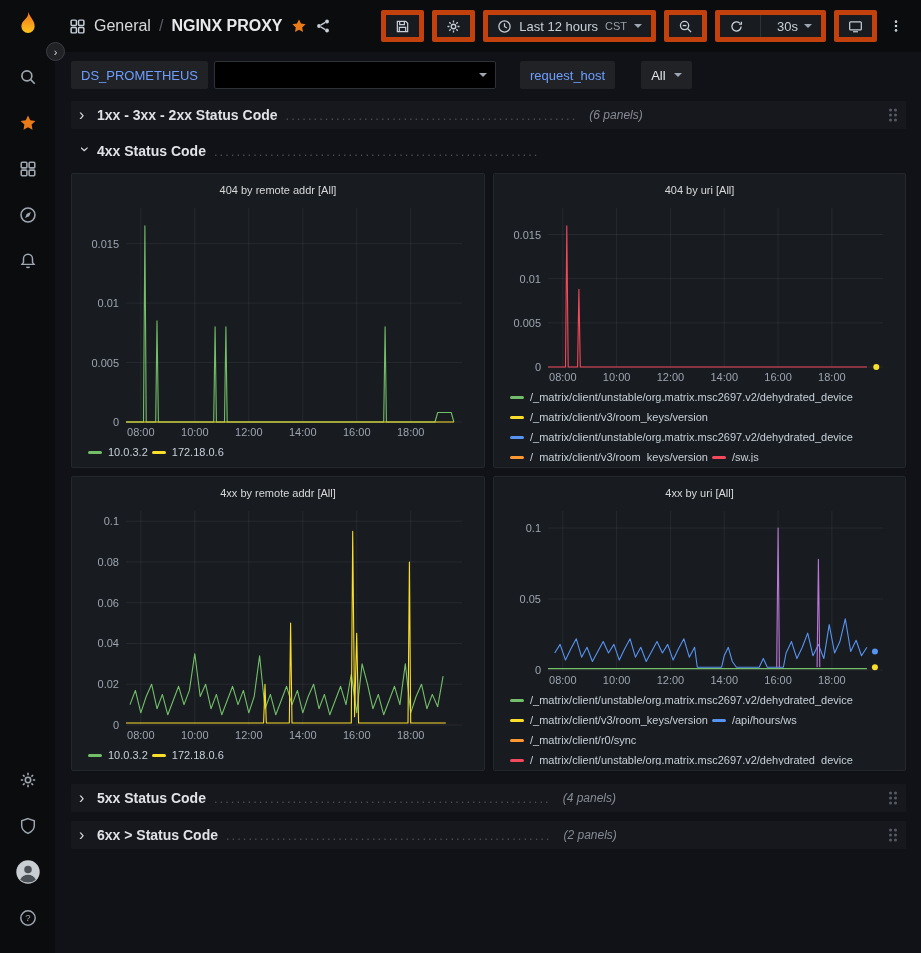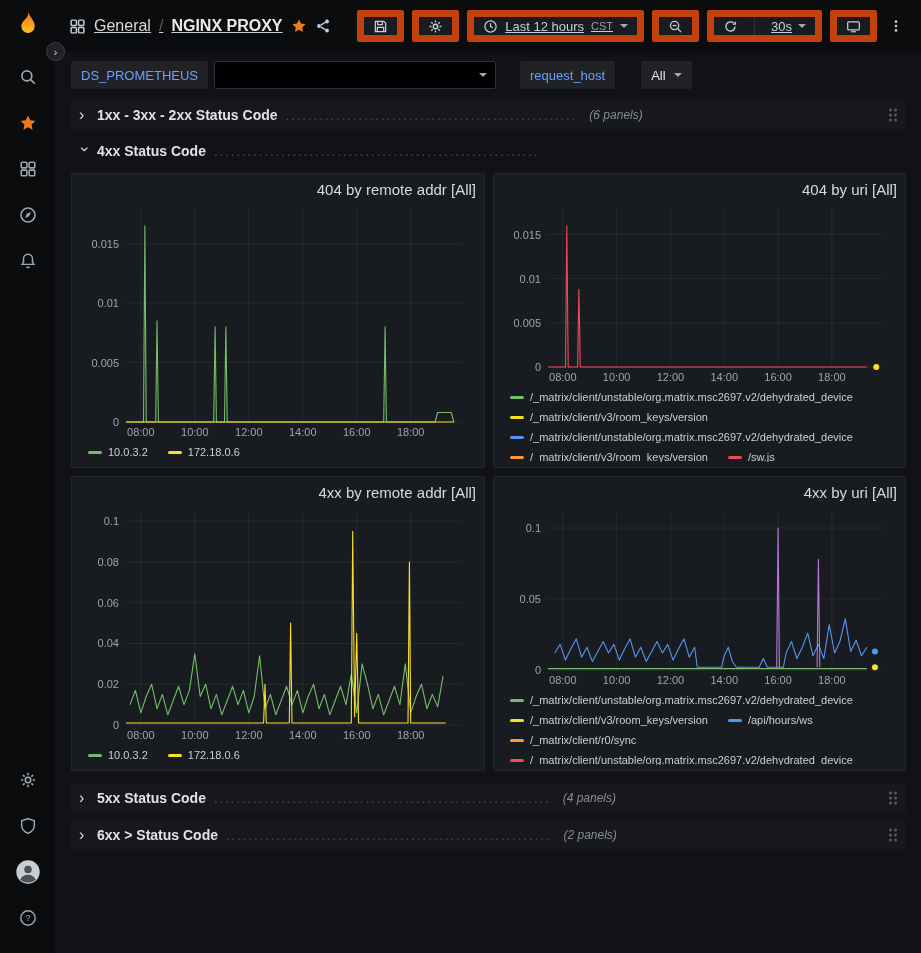--- a/index.html
+++ b/index.html
@@ -25,33 +25,32 @@
   .expand-chip {
     position:absolute; left:46px; top:42px; width:19px; height:19px; border-radius:50%;
     background:#202226; border:1px solid #3a3f45; color:#d8d9da; font-size:11px;
     display:flex; align-items:center; justify-content:center; cursor:pointer; z-index:9;
   }
   
   .main { position:absolute; left:55px; top:0; width:866px; height:953px; }
   .topnav {
     height:52px; display:flex; padding:0 14px 0 14px;
     background:#0b0c0e;
-    text-decoration:underline;
   }
   .crumbs { display:flex; align-items:center; gap:8px; }
   .crumb-icon { color:#c7d0d9; display:flex; }
   .crumb-section { font-size:16px; color:#d8d9da; cursor:pointer; }
   .crumb-sep { color:#5a5e66; font-size:16px; }
   .crumb-page { font-size:16px; font-weight:700; color:#e9eaec; }
   .fav-star { color:#eb7b18; display:flex; cursor:pointer; }
   .share-ic { color:#c7d0d9; display:flex; cursor:pointer; }
   .nav-actions { margin-left:auto; display:flex; align-items:center; gap:8px; }
   .nav-btn {
     height:32px; min-width:32px; display:flex; align-items:center; justify-content:center;
-    gap:7px; background:#181b1f; border:7px solid #c2410c; border-radius:2px;
+    gap:7px; background:#181b1f; border:5px solid #c2410c; border-radius:2px;
     color:#c7d0d9; font-size:13px; padding:0 9px; cursor:pointer; font-family:inherit;
   }
   .nav-btn.ghost { background:transparent; border:none; min-width:22px; padding:0 4px; }
   .nav-btn .tz { font-size:11px; color:#9aa0a8; }
   .split { padding:0; }
   .split .seg { display:flex; align-items:center; gap:6px; padding:0 9px; height:100%; cursor:pointer; }
   .split .divider { width:1px; height:100%; background:#2c3235; }
   .caret {
     width:0; height:0; border-left:4px solid transparent; border-right:4px solid transparent;
     border-top:4px solid #9fa7b3; display:inline-block;
@@ -88,28 +87,28 @@
     display:grid; grid-template-columns:repeat(2,3px); grid-auto-rows:3px; gap:2px; cursor:grab;
   }
   .drag i { width:3px; height:3px; border-radius:50%; background:#565b63; }
   
   .panel-grid { display:grid; grid-template-columns:1fr 1fr; gap:8px; margin-bottom:13px; }
   .panel {
     background:#181b1f; border:1px solid #25272e; border-radius:2px; height:295px;
     display:flex; flex-direction:column; padding:4px 8px 5px;
   }
   .panel-title {
-    text-align:right; font-size:15px; font-weight:500; color:#d8d9da;
+    text-align:center; font-size:11px; font-weight:500; color:#d8d9da;
     height:24px; line-height:24px; flex:none; cursor:pointer; white-space:nowrap; overflow:hidden;
   }
   .chart { flex:1; min-height:0; position:relative; cursor:crosshair; }
   .chart svg { display:block; }
   .legend {
     flex:none; padding:3px 2px 0 8px; font-size:11px; line-height:20px;
-    display:flex; flex-wrap:wrap; column-gap:20px; overflow:hidden; align-content:flex-start;
+    display:flex; flex-wrap:wrap; column-gap:4px; overflow:hidden; align-content:flex-start;
   }
   .legend.tall { height:78px; }
   .legend-item { display:flex; align-items:center; gap:6px; cursor:pointer; white-space:nowrap; color:#c7d0d9; }
   .swatch { width:14px; height:3px; border-radius:2px; flex:none; }
   svg.ic { display:block; }
 </style>
 </head>
 <body>
 
 <div class="sidebar">

